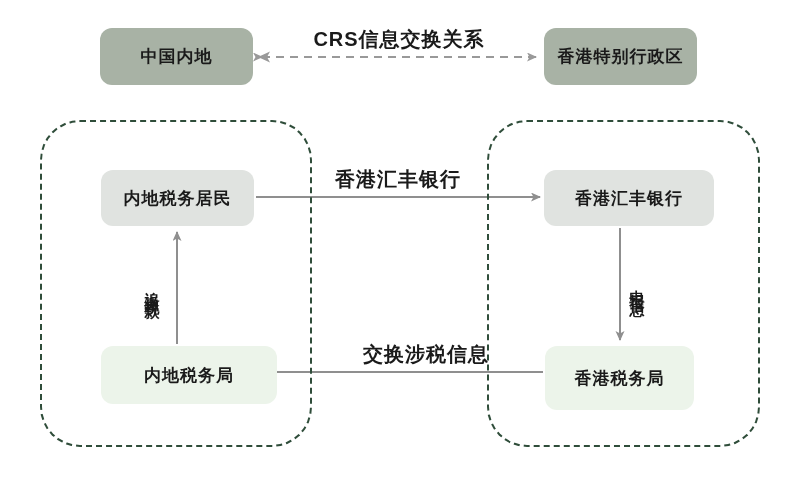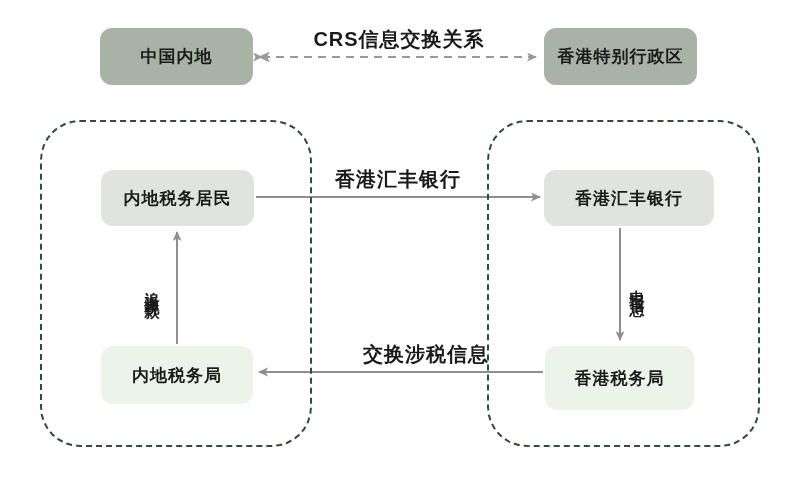--- a/index.html
+++ b/index.html
@@ -64,21 +64,21 @@
   <span>中国内地</span>
 </div>
 <div class="node node-top" style="left:544px;top:28px;width:153px;height:57px;border-radius:12px;">
   <span>香港特别行政区</span>
 </div>
 <div class="flow-label" style="left:399px;top:26px;">CRS信息交换关系</div>
 
 <div class="node node-gray" style="left:101px;top:170px;width:153px;height:56px;">
   <span>内地税务居民</span>
 </div>
-<div class="node node-green" style="left:101px;top:346px;width:152px;height:58px;">
+<div class="node node-green" style="left:101px;top:346px;width:176px;height:58px;">
   <span>内地税务局</span>
 </div>
 
 <div class="node node-gray" style="left:544px;top:170px;width:170px;height:56px;">
   <span>香港汇丰银行</span>
 </div>
 <div class="node node-green" style="left:545px;top:346px;width:149px;height:64px;">
   <span>香港税务局</span>
 </div>
 

